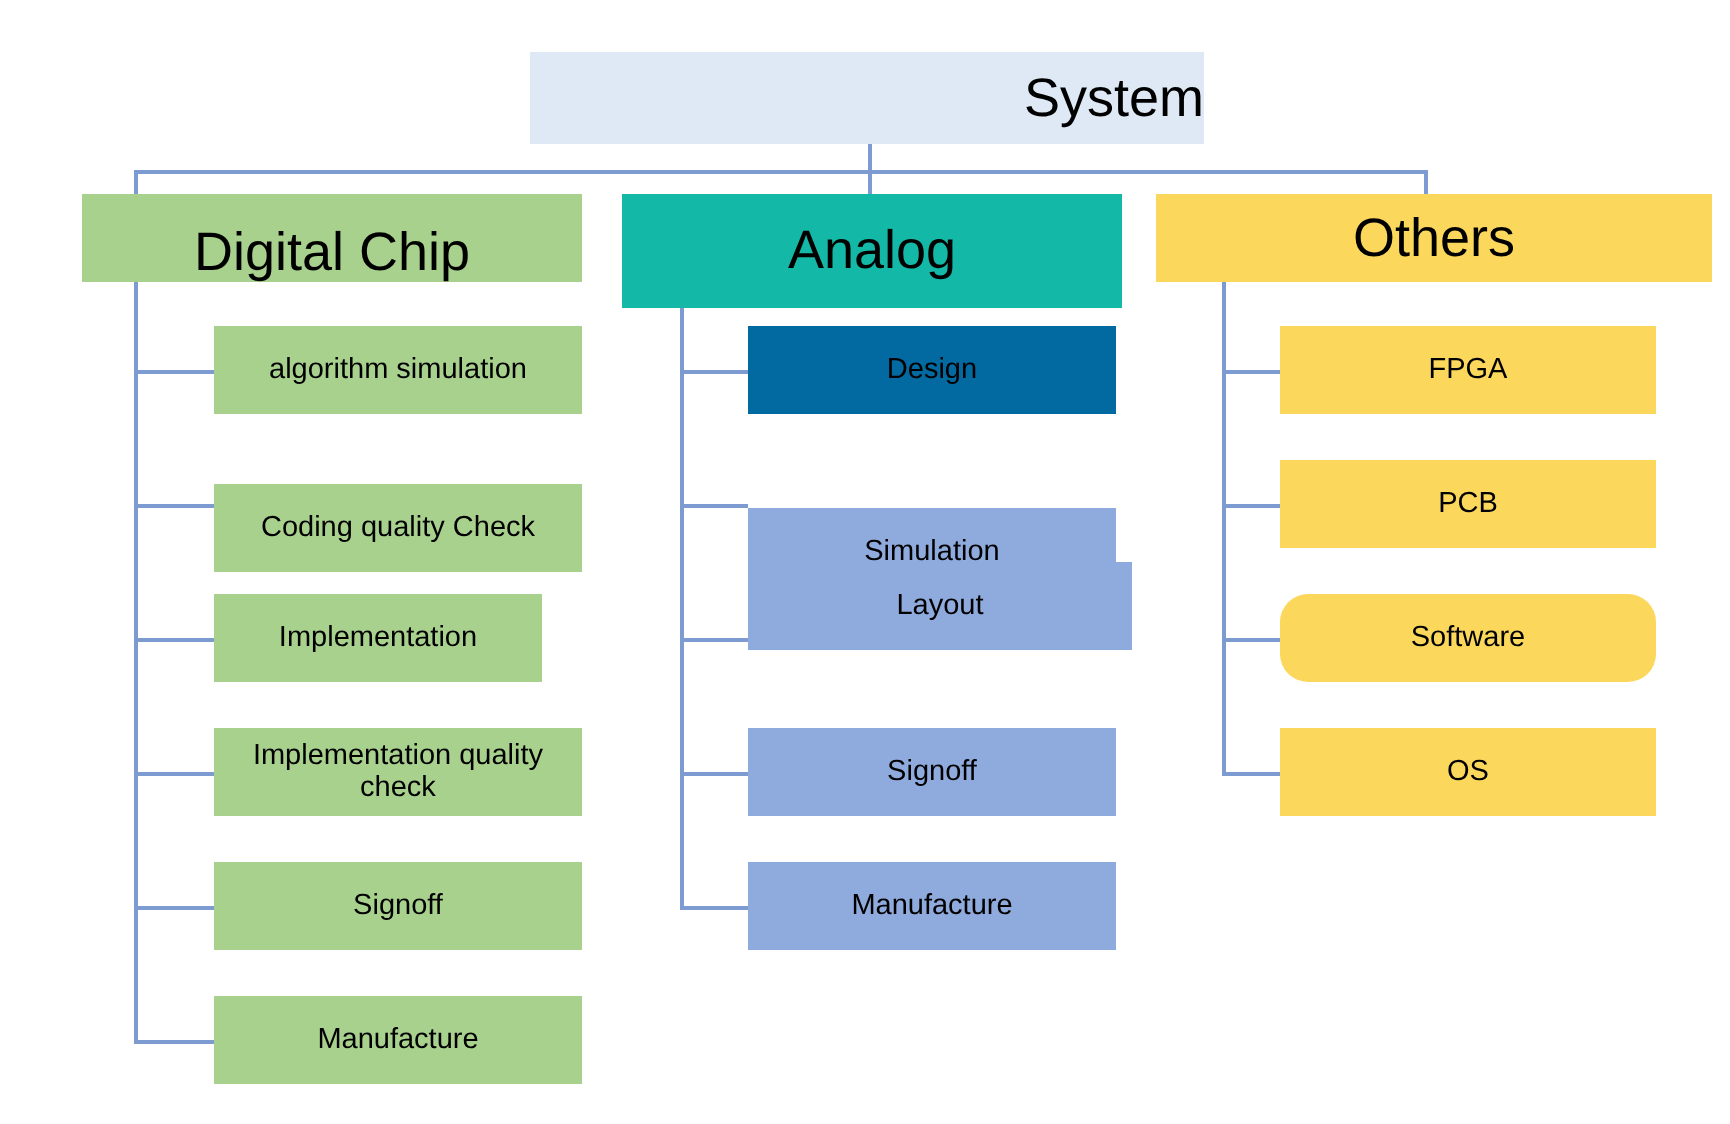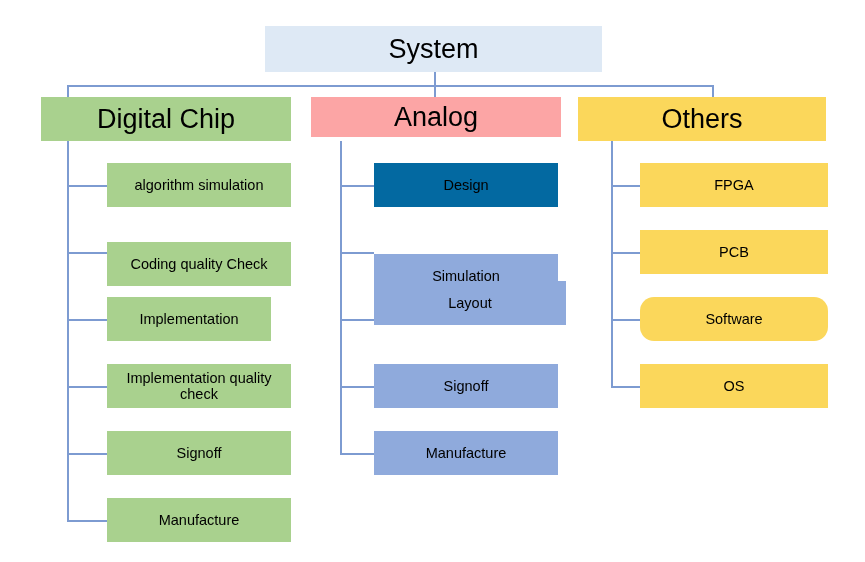--- a/index.html
+++ b/index.html
@@ -29,20 +29,21 @@
     display: flex;
     align-items: center;
     justify-content: center;
     text-align: center;
     line-height: 1.12;
     color: #000000;
   }
 
   .root-box {
     font-size: 27px;
+    justify-content: flex-end;
   }
 
   .cat-box {
     font-size: 27px;
   }
 
   .leaf-box {
     font-size: 14.5px;
     padding: 4px 8px;
   }
@@ -84,60 +85,60 @@
       <div class="conn h" style="left: 340px; top: 386px; width: 34px; background: rgb(125, 155, 209);"></div>
       <div class="conn h" style="left: 340px; top: 453px; width: 34px; background: rgb(125, 155, 209);"></div>
       <div class="conn v" style="left: 611px; top: 141px; height: 247px; background: rgb(125, 155, 209);"></div>
       <div class="conn h" style="left: 611px; top: 185px; width: 29px; background: rgb(125, 155, 209);"></div>
       <div class="conn h" style="left: 611px; top: 252px; width: 29px; background: rgb(125, 155, 209);"></div>
       <div class="conn h" style="left: 611px; top: 319px; width: 29px; background: rgb(125, 155, 209);"></div>
       <div class="conn h" style="left: 611px; top: 386px; width: 29px; background: rgb(125, 155, 209);"></div>
     </div>
 
   <div id="columns-layer">
-      <div class="box cat-box" style="left: 41px; top: 97px; width: 250px; height: 44px; background: rgb(169, 209, 142);">
+      <div class="box cat-box" style="left: 41px; top: 97px; width: 250px; height: 44px; background: rgb(169, 209, 142); align-items: flex-end;">
         <span>Digital Chip</span>
       </div>
       <div class="box leaf-box" style="left: 107px; top: 163px; width: 184px; height: 44px; background: rgb(169, 209, 142);">
         <span>algorithm simulation</span>
       </div>
       <div class="box leaf-box" style="left: 107px; top: 230px; width: 184px; height: 44px; background: rgb(169, 209, 142); margin-top: 12px;">
         <span>Coding quality Check</span>
       </div>
       <div class="box leaf-box" style="left: 107px; top: 297px; width: 164px; height: 44px; background: rgb(169, 209, 142);">
         <span>Implementation</span>
       </div>
       <div class="box leaf-box" style="left: 107px; top: 364px; width: 184px; height: 44px; background: rgb(169, 209, 142);">
         <span>Implementation quality check</span>
       </div>
       <div class="box leaf-box" style="left: 107px; top: 431px; width: 184px; height: 44px; background: rgb(169, 209, 142);">
         <span>Signoff</span>
       </div>
       <div class="box leaf-box" style="left: 107px; top: 498px; width: 184px; height: 44px; background: rgb(169, 209, 142);">
         <span>Manufacture</span>
       </div>
-      <div class="box cat-box" style="left: 311px; top: 97px; width: 250px; height: 40px; background: #fca5a5;">
+      <div class="box cat-box" style="left: 311px; top: 97px; width: 250px; height: 57px; background: #14b8a6;">
         <span>Analog</span>
       </div>
       <div class="box leaf-box" style="left: 374px; top: 163px; width: 184px; height: 44px; background: #0369a1;">
         <span>Design</span>
       </div>
       <div class="box leaf-box" style="left: 374px; top: 230px; width: 184px; height: 44px; background: rgb(143, 170, 220); margin-top: 24px;">
         <span>Simulation</span>
       </div>
       <div class="box leaf-box" style="left: 374px; top: 281px; width: 192px; height: 44px; background: rgb(143, 170, 220);">
         <span>Layout</span>
       </div>
       <div class="box leaf-box" style="left: 374px; top: 364px; width: 184px; height: 44px; background: rgb(143, 170, 220);">
         <span>Signoff</span>
       </div>
       <div class="box leaf-box" style="left: 374px; top: 431px; width: 184px; height: 44px; background: rgb(143, 170, 220);">
         <span>Manufacture</span>
       </div>
-      <div class="box cat-box" style="left: 578px; top: 97px; width: 248px; height: 44px; background: rgb(251, 215, 91);">
+      <div class="box cat-box" style="left: 578px; top: 97px; width: 278px; height: 44px; background: rgb(251, 215, 91);">
         <span>Others</span>
       </div>
       <div class="box leaf-box" style="left: 640px; top: 163px; width: 188px; height: 44px; background: rgb(251, 215, 91);">
         <span>FPGA</span>
       </div>
       <div class="box leaf-box" style="left: 640px; top: 230px; width: 188px; height: 44px; background: rgb(251, 215, 91);">
         <span>PCB</span>
       </div>
       <div class="box leaf-box" style="left: 640px; top: 297px; width: 188px; height: 44px; background: rgb(251, 215, 91); border-radius: 14px;">
         <span>Software</span>

